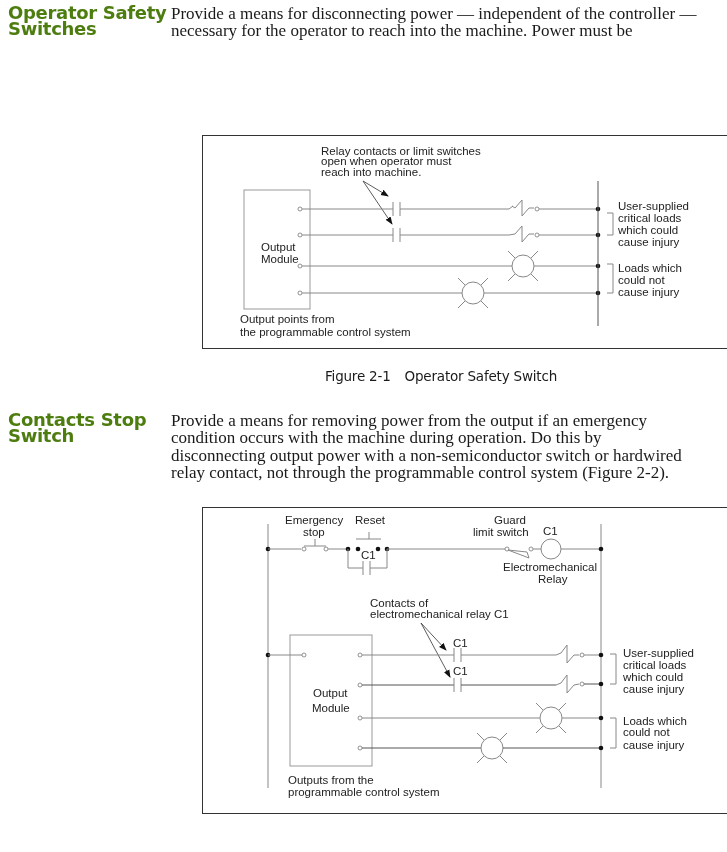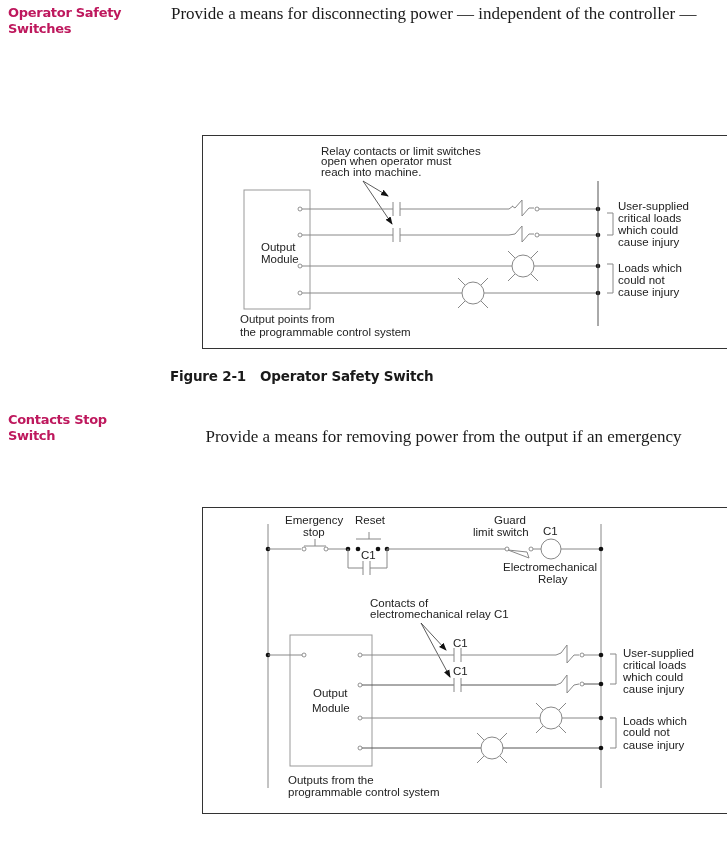--- a/index.html
+++ b/index.html
@@ -1,50 +1,51 @@
 <!DOCTYPE html>
 <html><head>
   <meta charset="utf-8">
   <style>
     html, body { margin: 0; padding: 0; background: #ffffff; }
     body { width: 727px; height: 852px; position: relative; overflow: hidden; color: #1a1a1a; }
     .side-heading {
       position: absolute; left: 8px;
-      font-family: "DejaVu Sans", sans-serif; font-weight: bold; font-size: 13px; line-height: 16px;
-      color: #be185d; white-space: pre-line; letter-spacing: -0.3px;
+      font-family: "DejaVu Sans", sans-serif; font-weight: bold; font-size: 18px; line-height: 16px;
+      color: #4d7c0f; white-space: pre-line; letter-spacing: -0.3px;
     }
     .body-text {
       position: absolute; left: 171px; width: 545px;
       font-family: "Liberation Serif", serif; font-size: 17px; line-height: 17.3px;
       color: #1a1a1a;
     }
     .body-text span { display: block; white-space: nowrap; }
     .figure-box {
       position: absolute; left: 170px; border: 1.5px solid #333; background: #fff; margin-left: 32px;
     }
     .caption {
-      position: absolute; left: 170px; width: 542px; 
-      font-family: "DejaVu Sans", sans-serif; font-weight: bold; font-size: 13.5px; letter-spacing: -0.2px;
+      position: absolute; left: 170px; width: 542px; text-align: center;
+      font-family: "DejaVu Sans", sans-serif; font-weight: normal; font-size: 13.5px; letter-spacing: -0.2px;
       color: #1a1a1a;
     }
     .caption .num { margin-right: 14px; }
     svg text { font-family: "Liberation Sans", sans-serif; font-size: 11.5px; fill: #222; }
     .w { stroke: #888; stroke-width: 1; fill: none; }
     .wd { stroke: #555; stroke-width: 1; fill: none; }
     .term { stroke: #777; stroke-width: 0.8; fill: #fff; }
     .dot { fill: #111; }
     .box { stroke: #999; stroke-width: 1; fill: none; }
   </style>
 </head>
 <body>
 
 <div class="side-heading" style="top:5px;">Operator Safety
 Switches</div>
 <div class="body-text" style="top:5px;">
   <span>Provide a means for disconnecting power — independent of the controller —</span>
+  <span>necessary for the operator to reach into the machine. Power must be</span>
 </div>
 
 <div class="figure-box" style="top:135px; width:534px; height:212px;">
   <svg width="534" height="212" viewBox="0 0 534 212">
     <defs>
       <marker id="arr" markerWidth="8" markerHeight="8" refX="7" refY="4" orient="auto" markerUnits="userSpaceOnUse">
         <path d="M0,1 L8,4 L0,7 z" fill="#111"></path>
       </marker>
     </defs>
 
@@ -124,22 +125,25 @@
     <text x="37" y="200">the programmable control system</text>
   </svg>
 </div>
 
 <div class="caption" style="top:368px;">
   <span class="num">Figure 2-1</span><span>Operator Safety Switch</span>
 </div>
 
 <div class="side-heading" style="top:412px;">Contacts Stop
 Switch</div>
-<div class="body-text" style="top:428px;text-align:center;">
+<div class="body-text" style="top:412px;">
   <span>Provide a means for removing power from the output if an emergency</span>
+  <span>condition occurs with the machine during operation. Do this by</span>
+  <span>disconnecting output power with a non-semiconductor switch or hardwired</span>
+  <span>relay contact, not through the programmable control system (Figure 2-2).</span>
 </div>
 
 <div class="figure-box" style="top:507px; width:534px; height:305px;">
   <svg width="534" height="305" viewBox="0 0 534 305">
     <defs>
       <marker id="arr2" markerWidth="8" markerHeight="8" refX="7" refY="4" orient="auto" markerUnits="userSpaceOnUse">
         <path d="M0,1 L8,4 L0,7 z" fill="#111"></path>
       </marker>
     </defs>
 

